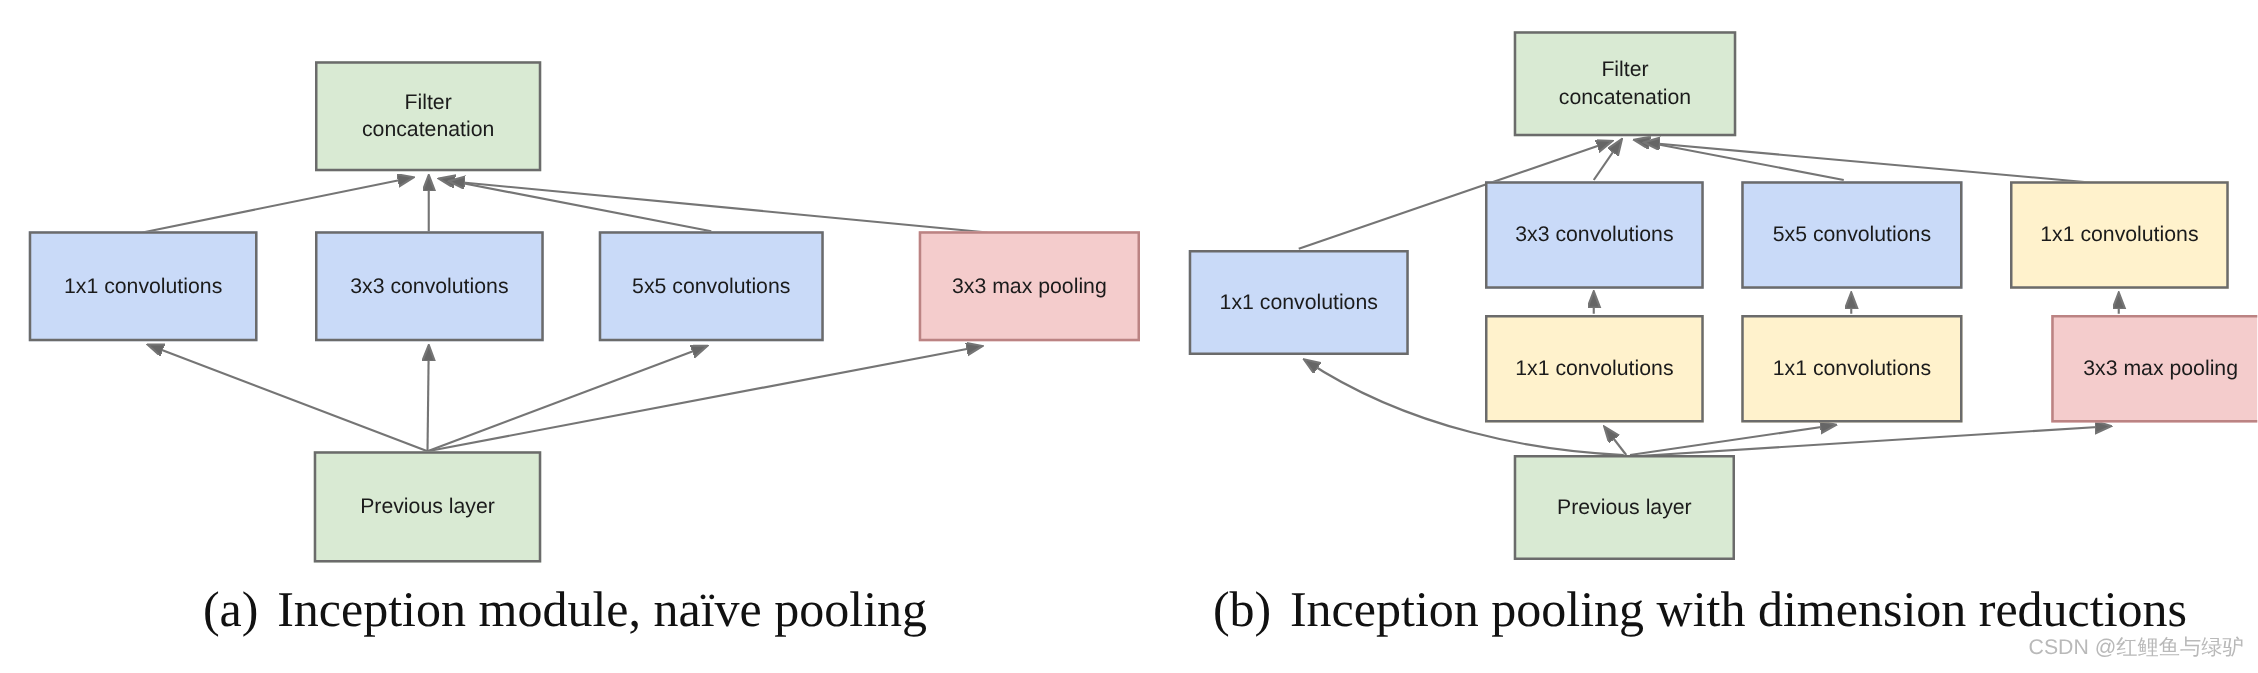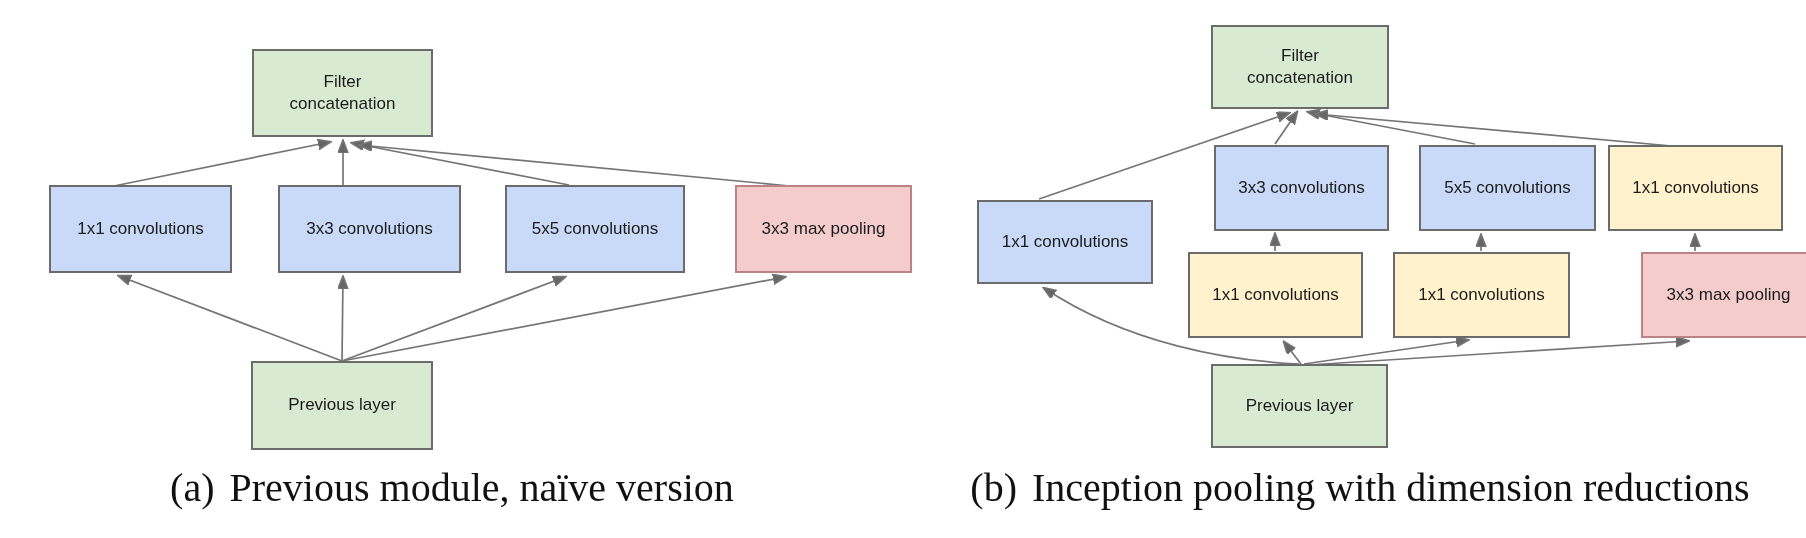--- a/index.html
+++ b/index.html
@@ -15,21 +15,21 @@
   #ah path{fill:var(--arrowhead,#666);}
   .node{
     position:absolute;box-sizing:border-box;
     display:flex;align-items:center;justify-content:center;
     text-align:center;
     font-size:17px;line-height:1.3;
     color:var(--node-text,#1b1b1b);
     border:2px solid var(--gray-border,#6b6b6b);
   }
   .green{background:var(--green-fill,#d9ead3);}
-  .blue{background:var(--blue-fill,#c9daf8);margin-left:26px;}
+  .blue{background:var(--blue-fill,#c9daf8);}
   .yellow{background:var(--yellow-fill,#fff2cc);}
   .red{background:var(--red-fill,#f4cccc);border-color:var(--red-border,#bb8383);margin-left:33px;}
   .wrap-2 span{display:block;width:132px;margin:12px auto;}
   .caption{
     position:absolute;top:464px;
     text-align:center;white-space:nowrap;
     font-family:"Liberation Serif","DejaVu Serif",serif;
     font-size:40px;color:var(--caption-text,#111);
   }
   .caption .lbl{margin-right:15px;}
@@ -88,21 +88,21 @@
     <div class="node blue" style="left:479px;top:185px;width:180px;height:88px">
       <span>5x5 convolutions</span>
     </div>
     <div class="node red" style="left:702px;top:185px;width:177px;height:88px">
       <span>3x3 max pooling</span>
     </div>
     <div class="node green" style="left:251px;top:361px;width:182px;height:89px">
       <span>Previous layer</span>
     </div>
     <div class="caption" style="left:52px;width:800px">
-      <span class="lbl">(a)</span><span>Previous module, naïve version</span>
+      <span class="lbl">(a)</span><span>Inception module, naïve pooling</span>
     </div>
   </div>
 
   <div>
     <div class="node green wrap-2" style="left:1211px;top:25px;width:178px;height:84px">
       <span>Filter concatenation</span>
     </div>
     <div class="node blue" style="left:951px;top:200px;width:176px;height:84px">
       <span>1x1 convolutions</span>
     </div>
@@ -125,13 +125,14 @@
       <span>3x3 max pooling</span>
     </div>
     <div class="node green" style="left:1211px;top:364px;width:177px;height:84px">
       <span>Previous layer</span>
     </div>
     <div class="caption" style="left:860px;width:1000px">
       <span class="lbl">(b)</span><span>Inception pooling with dimension reductions</span>
     </div>
   </div>
 
+  <div class="watermark">CSDN @红鲤鱼与绿驴</div>
 </div>
 
 </body></html>

